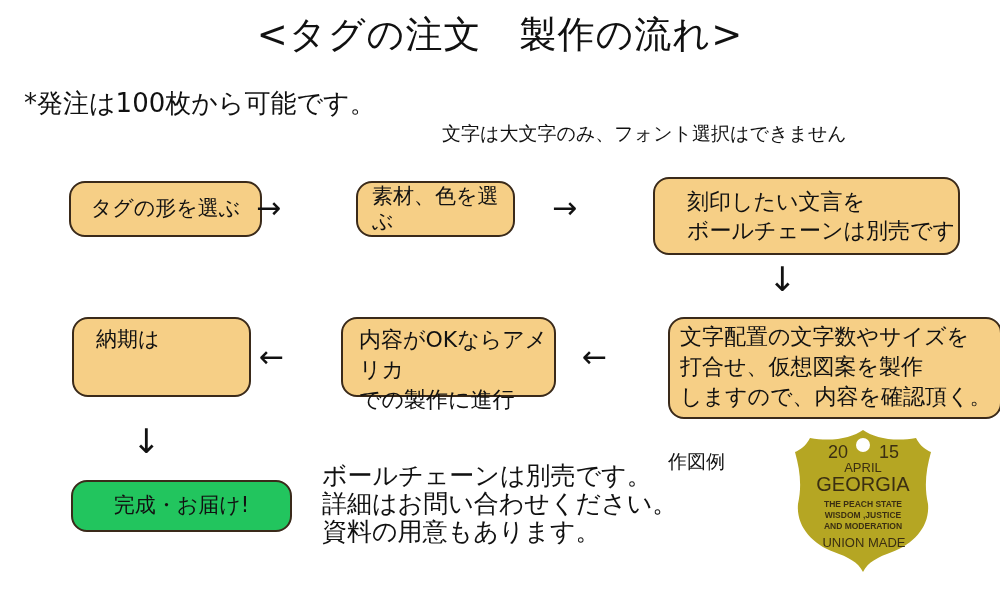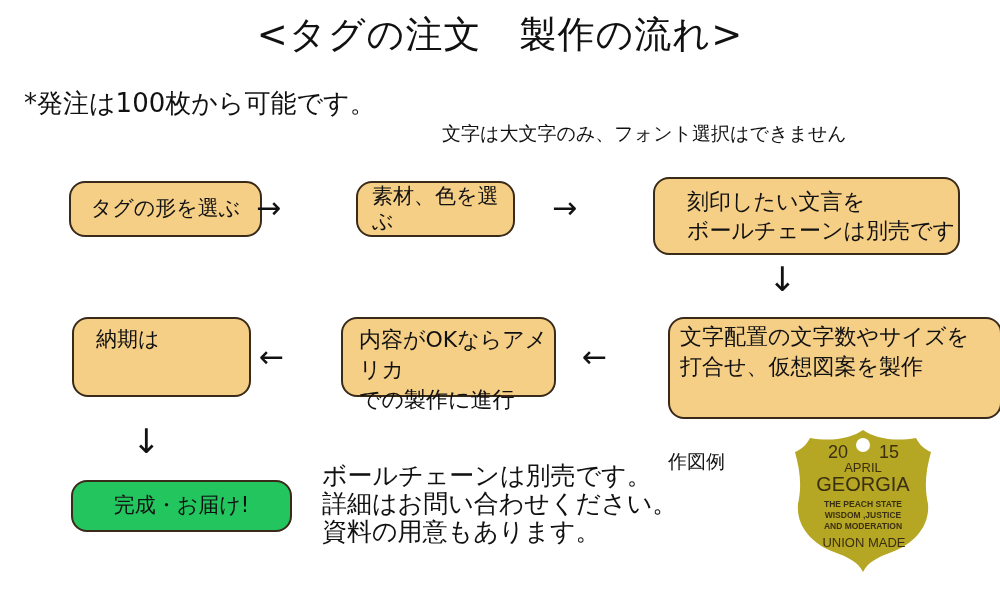--- a/index.html
+++ b/index.html
@@ -39,20 +39,21 @@
 
 <div class="box" style="left:617px;top:177px;width:307px;height:78px;padding:8px 0 0 32px;font-size:22px;line-height:29px;">
   <div>刻印したい文言を</div>
   <div>ボールチェーンは別売です</div>
 </div>
 <div class="arrow" style="left:768px;top:262px;font-size:34px;">↓</div>
 
 <div class="box" style="left:632px;top:317px;width:334px;height:102px;padding:3px 0 0 10px;font-size:22px;line-height:30px;">
   <div>文字配置の文字数やサイズを</div>
   <div>打合せ、仮想図案を製作</div>
+  <div>しますので、内容を確認頂く。</div>
 </div>
 <div class="arrow" style="left:582px;top:342px;">←</div>
 
 <div class="box" style="left:305px;top:317px;width:215px;height:80px;padding:6px 0 0 16px;font-size:22px;line-height:30px;">
   <div>内容がOKならアメリカ</div>
   <div>での製作に進行</div>
 </div>
 <div class="arrow" style="left:259px;top:342px;">←</div>
 
 <div class="box" style="left:36px;top:317px;width:179px;height:80px;padding:8px 0 0 22px;font-size:21px;">

